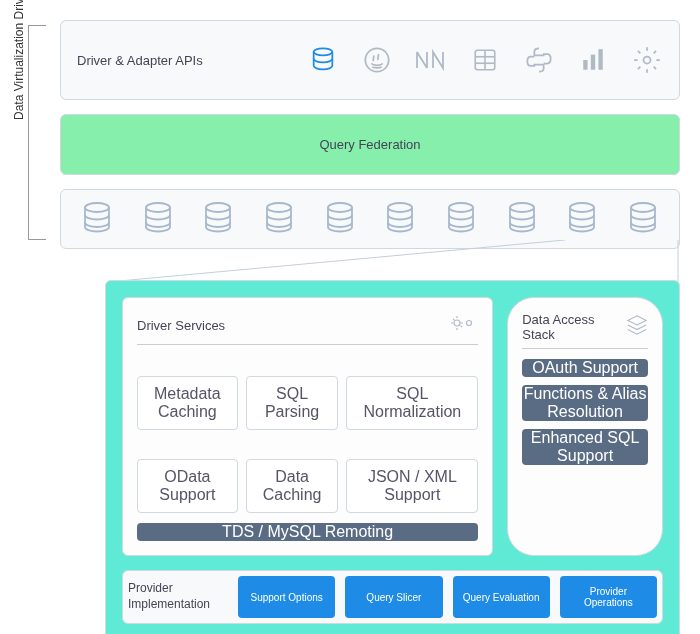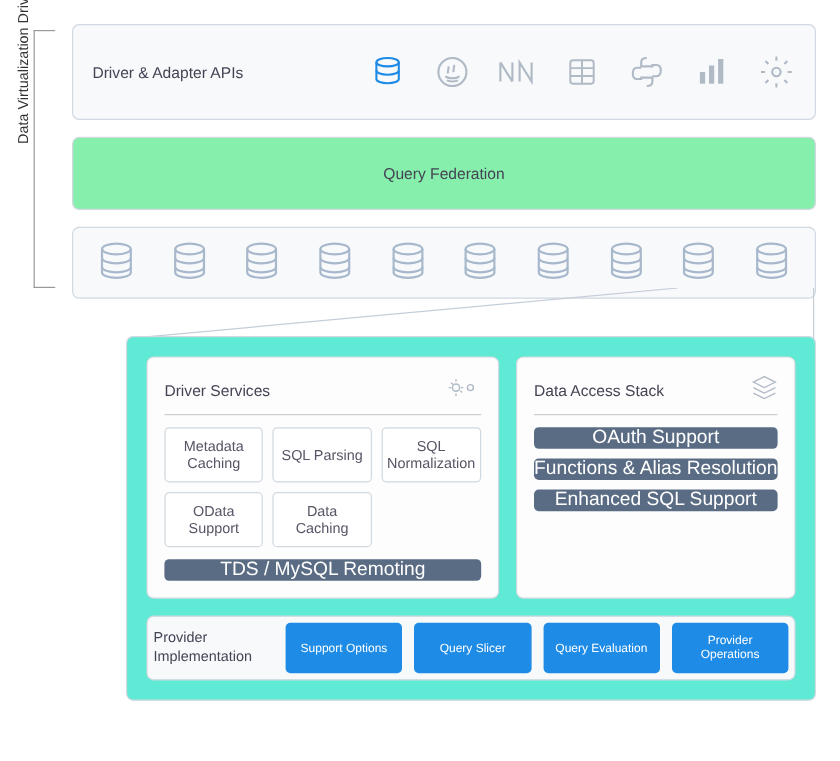--- a/index.html
+++ b/index.html
@@ -14,25 +14,25 @@
 .icon { width: 32px; height: 32px; display: flex; align-items: center; justify-content: center; }
 .box-fed { text-align: center; font-size: 13px; color: #445; background: #86efac; padding: 22px; }
 .box-drivers { padding: 10px 16px 8px; }
 .db-row { display: flex; justify-content: space-between; margin-bottom: 4px; }
 .drivers-label { text-align: center; font-size: 13px; color: #1e8be6; font-weight: 500; }
 .zoom-lines { position: absolute; left: 60px; right: 20px; top: 240px; height: 50px; pointer-events: none; }
 .detail-container { position: absolute; left: 105px; right: 20px; top: 280px; border: 1px solid #d0d8e0; border-radius: 6px; background: #5eead4; padding: 16px; }
 .detail-top { display: flex; gap: 14px; margin-bottom: 14px; }
 .panel { border: 1px solid #d0d8e0; border-radius: 6px; padding: 14px; background: #fdfdfd; }
 .panel-left { flex: 1.3; }
-.panel-right { flex: 1; }
+.panel-right { flex: 1; border-radius: 27px; }
 .panel-header { display: flex; justify-content: space-between; align-items: center; margin-bottom: 10px; border-bottom: 1px solid #ccc; padding-bottom: 6px; }
 .panel-title { font-size: 13px; color: #445; }
 .grid3 { display: grid; grid-template-columns: repeat(3, 1fr); gap: 8px; margin-bottom: 10px; }
-.chip { border: 1px solid #d0d8e0; border-radius: 4px; padding: 8px 4px; text-align: center; font-size: 12px; color: #556; background: #fff; display: flex; align-items: center; justify-content: center; min-height: 36px; }
+.chip { border: 1px solid #d0d8e0; border-radius: 4px; padding: 8px 16px; text-align: center; font-size: 16px; color: #556; background: #fff; display: flex; align-items: center; justify-content: center; min-height: 36px; margin-top: 21px; }
 .bar-dark { background: #5a6c84; color: #fff; border-radius: 4px; padding: 0; text-align: center; font-size: 16px; margin-bottom: 8px; }
 .bar-dark:last-child { margin-bottom: 0; }
 .provider-row { border: 1px solid #d0d8e0; border-radius: 6px; padding: 5px; display: flex; align-items: center; gap: 0; background: #f7f9fb; }
 .provider-label { font-size: 12px; color: #445; width: 110px; line-height: 1.3; }
 .blue-chips { display: flex; gap: 10px; flex: 1; }
 .blue-chip { background: #1e8be6; color: #fff; border-radius: 4px; padding: 10px 6px; text-align: center; font-size: 10px; flex: 1; display: flex; align-items: center; justify-content: center; }
 </style>
 </head>
 <body>
 
@@ -174,20 +174,21 @@
               <circle cx="21" cy="11" r="2.5"></circle>
               <path d="M9 4v2M9 16v2M3 11h2M13 11h2M5 7l1.4 1.4M12.6 13.6L14 15"></path>
             </svg></span>
       </div>
       <div class="grid3">
         <div class="chip">Metadata Caching</div>
         <div class="chip">SQL Parsing</div>
         <div class="chip">SQL Normalization</div>
         <div class="chip">OData Support</div>
         <div class="chip">Data Caching</div>
+        <div class="chip">JSON / XML Support</div>
       </div>
       <div class="bar-dark">TDS / MySQL Remoting</div>
     </div>
 
     <div class="panel panel-right">
       <div class="panel-header">
         <span class="panel-title">Data Access Stack</span>
         <span><svg width="22" height="22" viewBox="0 0 24 24" fill="none" stroke="#b0bac5" stroke-width="1.2">
               <polygon points="12,2 22,7 12,12 2,7"></polygon>
               <polyline points="2,12 12,17 22,12"></polyline>

